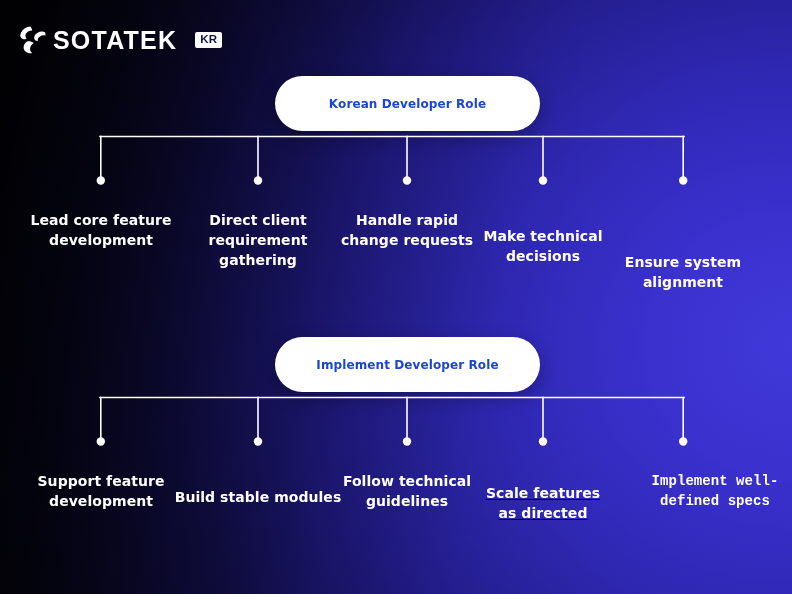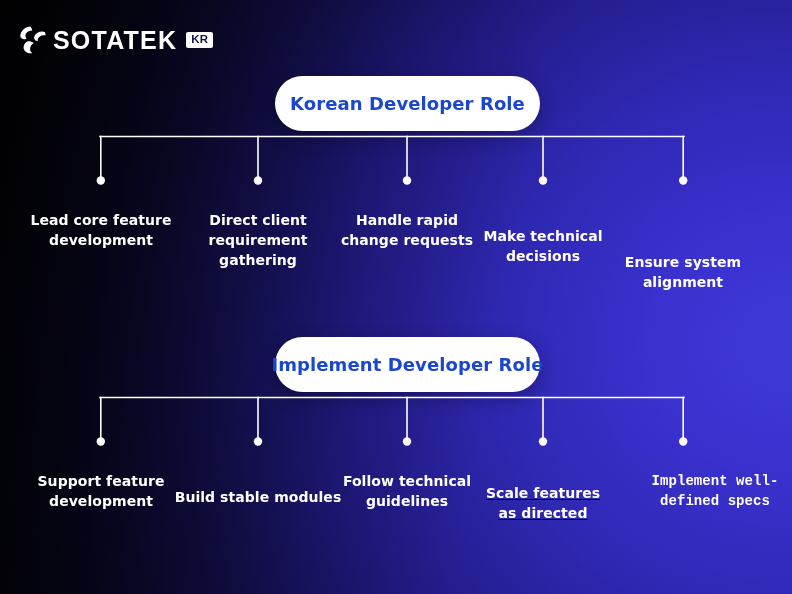--- a/index.html
+++ b/index.html
@@ -31,39 +31,39 @@
   .logo-mark { width:26px; height:28px; display:block; }
   .logo-word {
     color:#ffffff; font-size:25px; font-weight:700;
     letter-spacing:1.2px; line-height:1;
     font-family:"Liberation Sans", sans-serif;
   }
   .logo-badge {
     background:#ffffff; color:#14124a;
     font-size:11.5px; font-weight:700; letter-spacing:.4px;
     padding:2px 4px 2px 5px; border-radius:2px;
-    line-height:1; margin-left:2px;
+    line-height:1; margin-left:11px;
     font-family:"Liberation Sans", sans-serif;
   }
 
   
   .group { position:absolute; left:0; width:792px; }
   .group-a { top:76px; }
   .group-b { top:337px; }
 
   .role-card {
     position:absolute; left:275px; top:0;
     width:265px; height:55px;
     background:#ffffff;
     border-radius:28px;
     display:flex; align-items:center; justify-content:center;
     box-shadow:0 6px 18px rgba(0,0,0,0.30);
   }
   .role-card-label {
-    color:#1a46d0; font-size:18px; font-weight:700;
+    color:#1a46d0; font-size:12px; font-weight:700;
     letter-spacing:.1px; white-space:nowrap;
   }
 
   
   .bracket { position:absolute; left:0; top:55px; width:792px; height:75px; }
 
   
   .nodes {
     position:absolute; left:0; top:135px; width:792px;
     display:flex;

